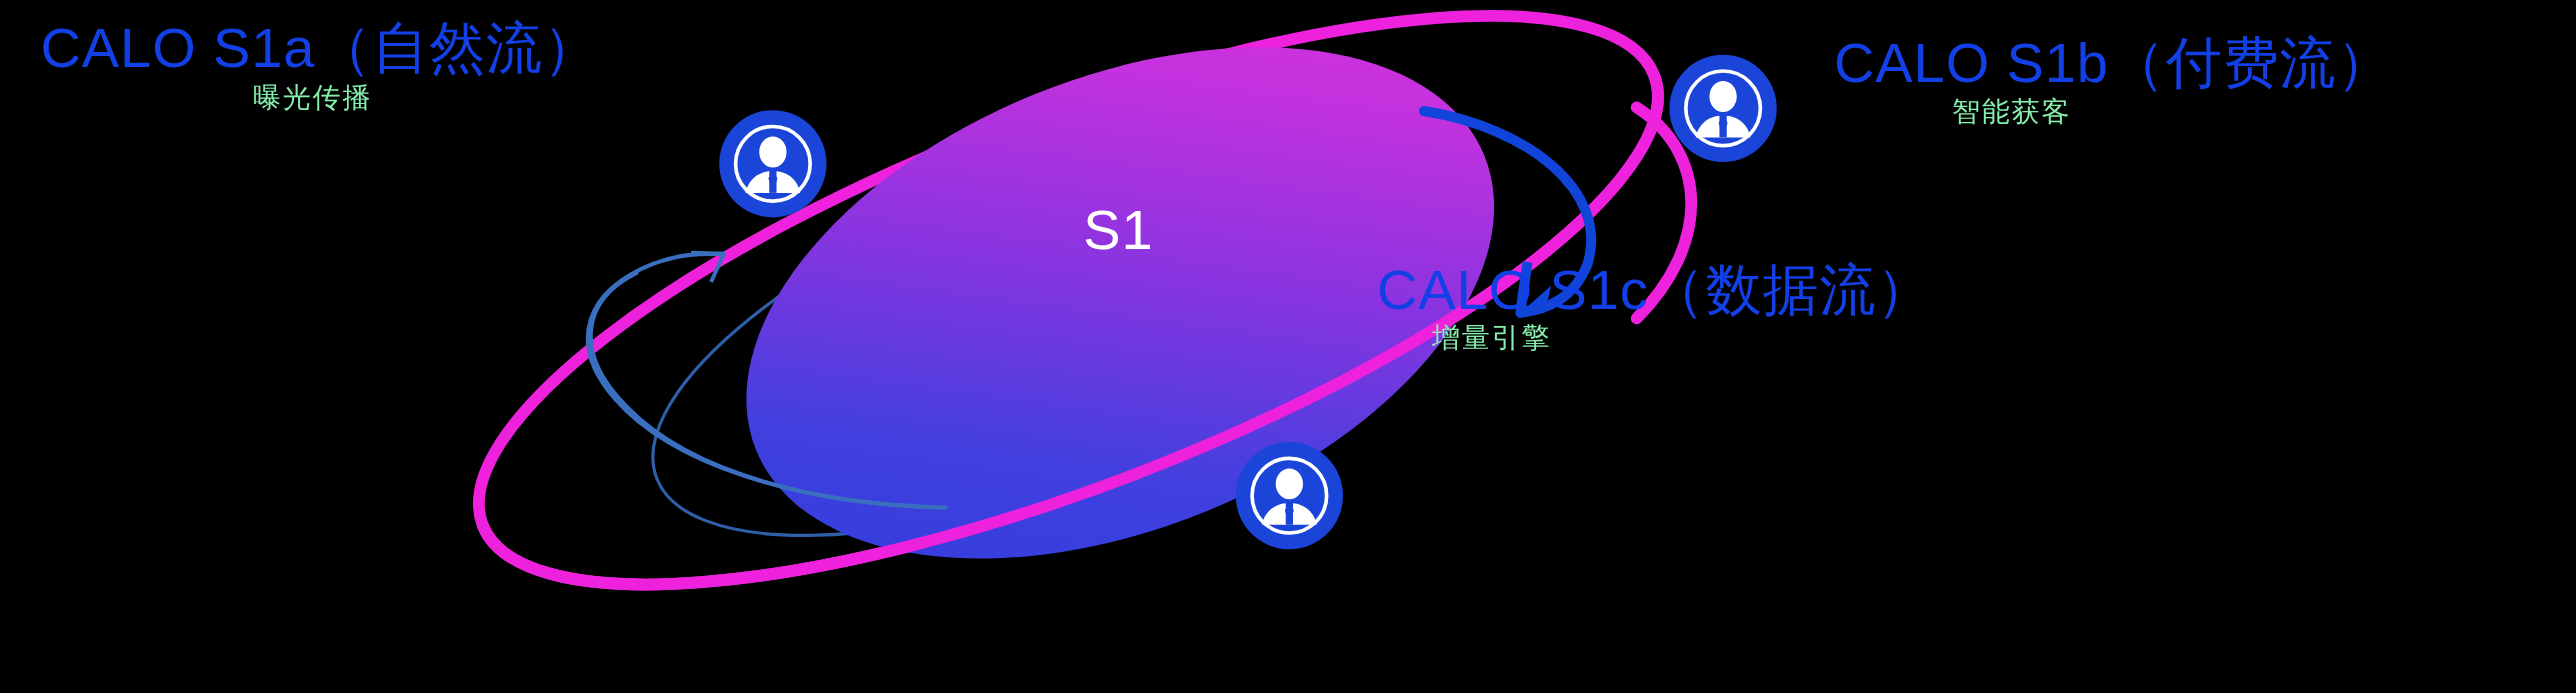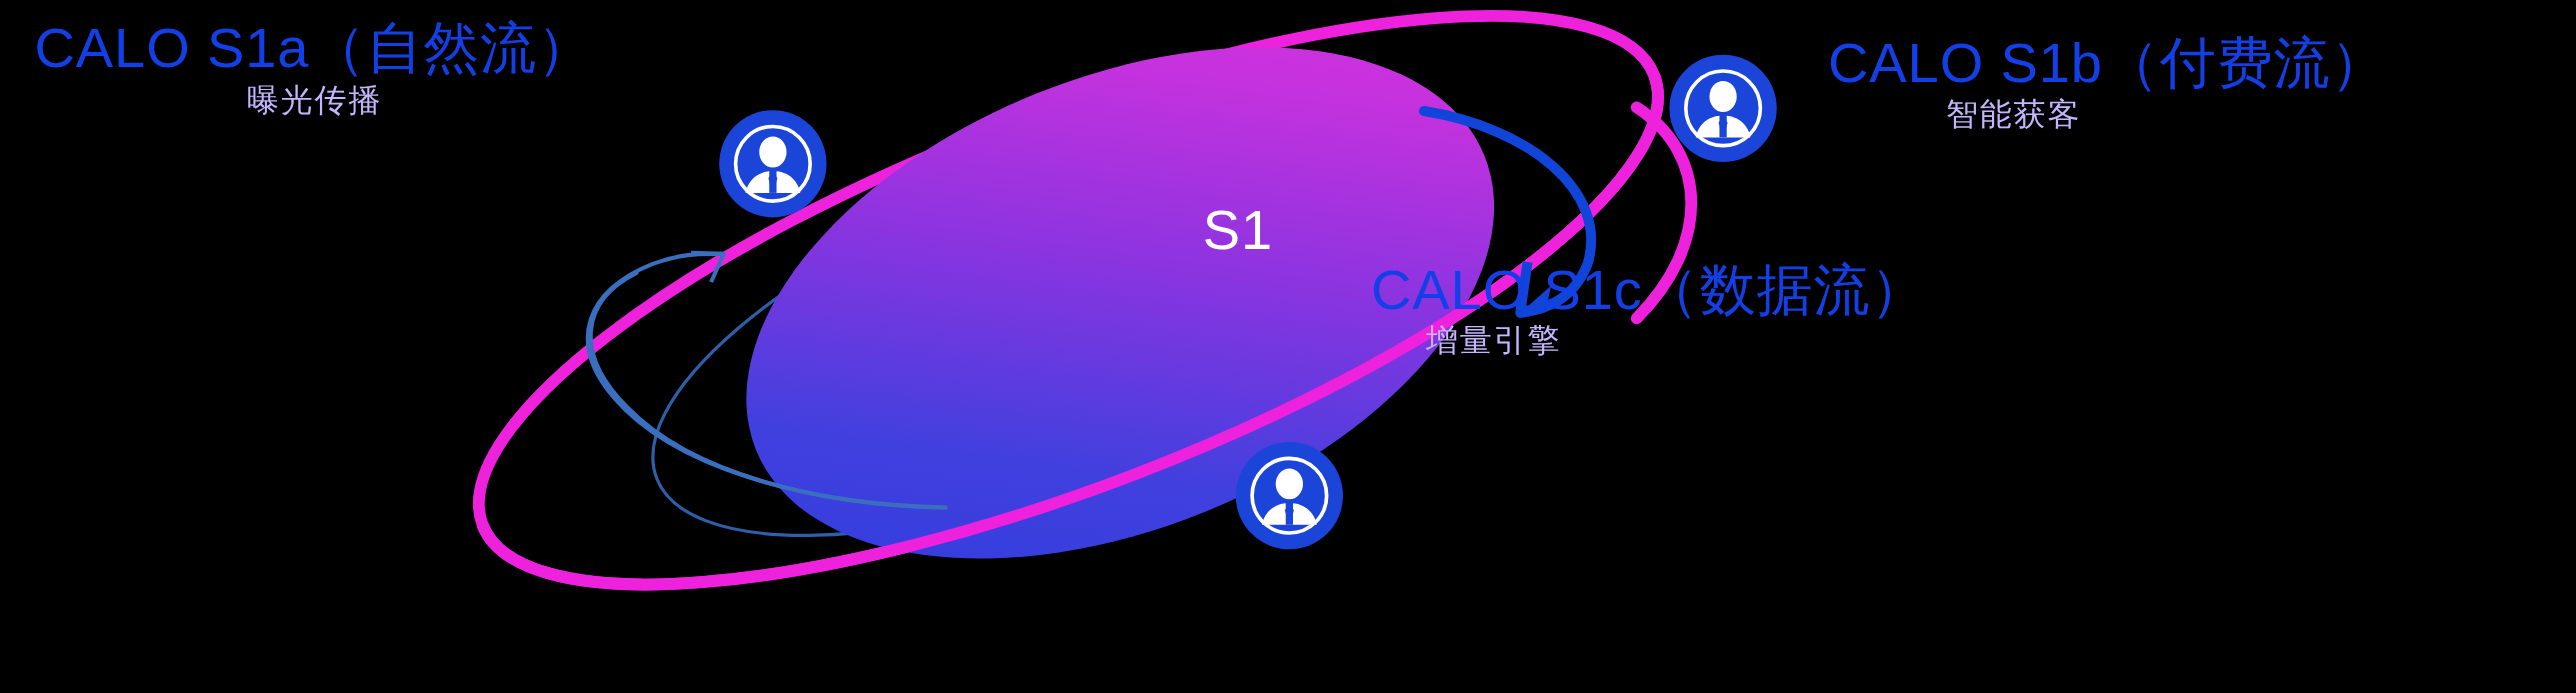--- a/index.html
+++ b/index.html
@@ -18,55 +18,55 @@
   }
   #diagram-svg {
     position: absolute;
     left: 0; top: 0;
     width: 2576px;
     height: 694px;
     display: block;
   }
   .label-layer {
     position: absolute;
-    left: 9px; top: 0;
+    left: 15px; top: 0;
     width: 2212px;
     height: 694px;
     pointer-events: none;
   }
   .lbl {
     position: absolute;
     white-space: nowrap;
     pointer-events: auto;
   }
   .lbl-title {
     color: #1340E6;
     font-size: 56px;
     font-weight: 400;
     letter-spacing: 0.9px;
     line-height: 1.0;
   }
   .lbl-sub {
-    color: #c4b5fd;
-    font-size: 32px;
+    color: #86efac;
+    font-size: 28px;
     font-weight: 400;
     letter-spacing: 1.8px;
     line-height: 1.0;
   }
   
   #label-s1a-title { left: 25.5px;  top: 20px;  }
   #label-s1a-sub   { left: 238px; top: 84px;  }
   #label-s1b-title { left: 1819px; top: 35px; text-align: right; }
   #label-s1b-sub   { left: 1937px; top: 98px; }
   #label-s1c-title { left: 1362px; top: 262px; }
   #label-s1c-sub   { left: 1417px; top: 324px; }
 
   .core-text {
     position: absolute;
-    text-align: right;
+    text-align: center;
     pointer-events: auto;
   }
   #core-title {
     left: 964px;
     top: 202px;
     width: 309px;
     color: #FFFFFF;
     font-size: 56px;
     font-weight: 400;
     line-height: 1.0;

